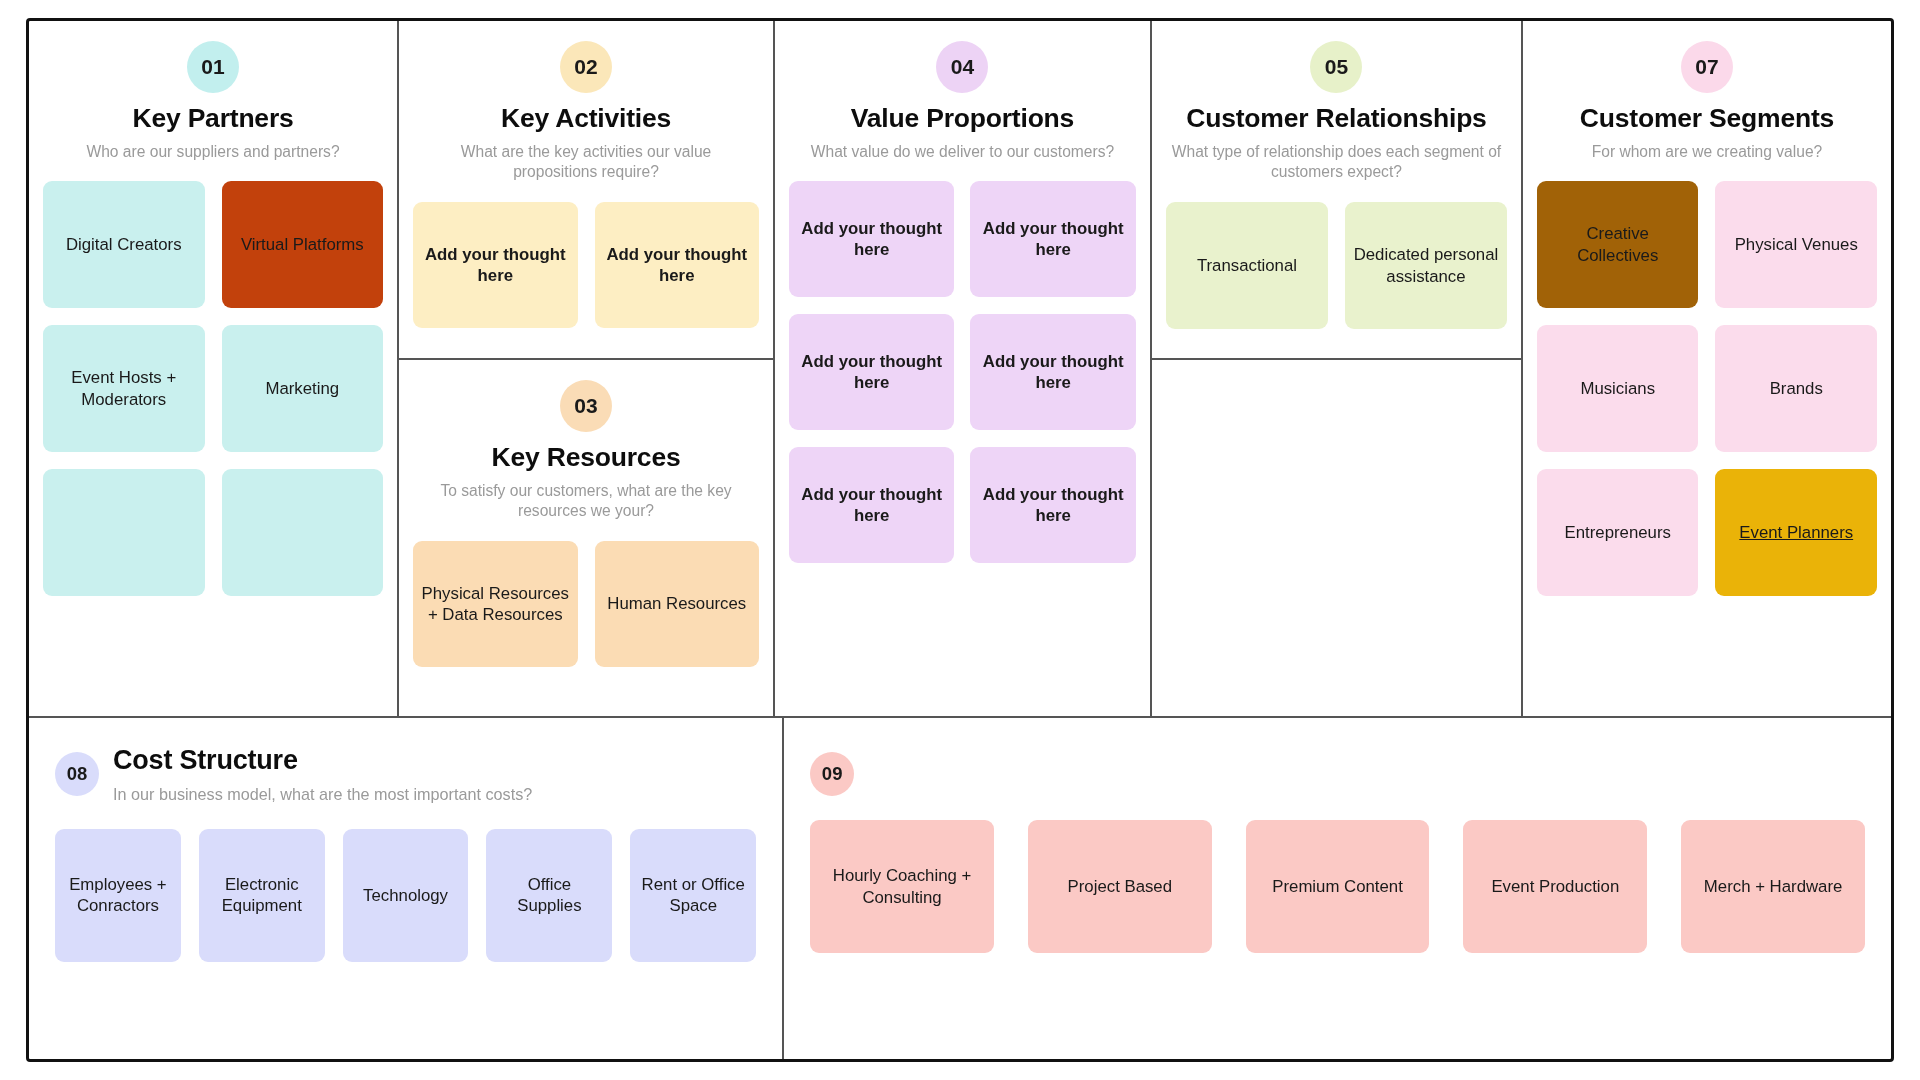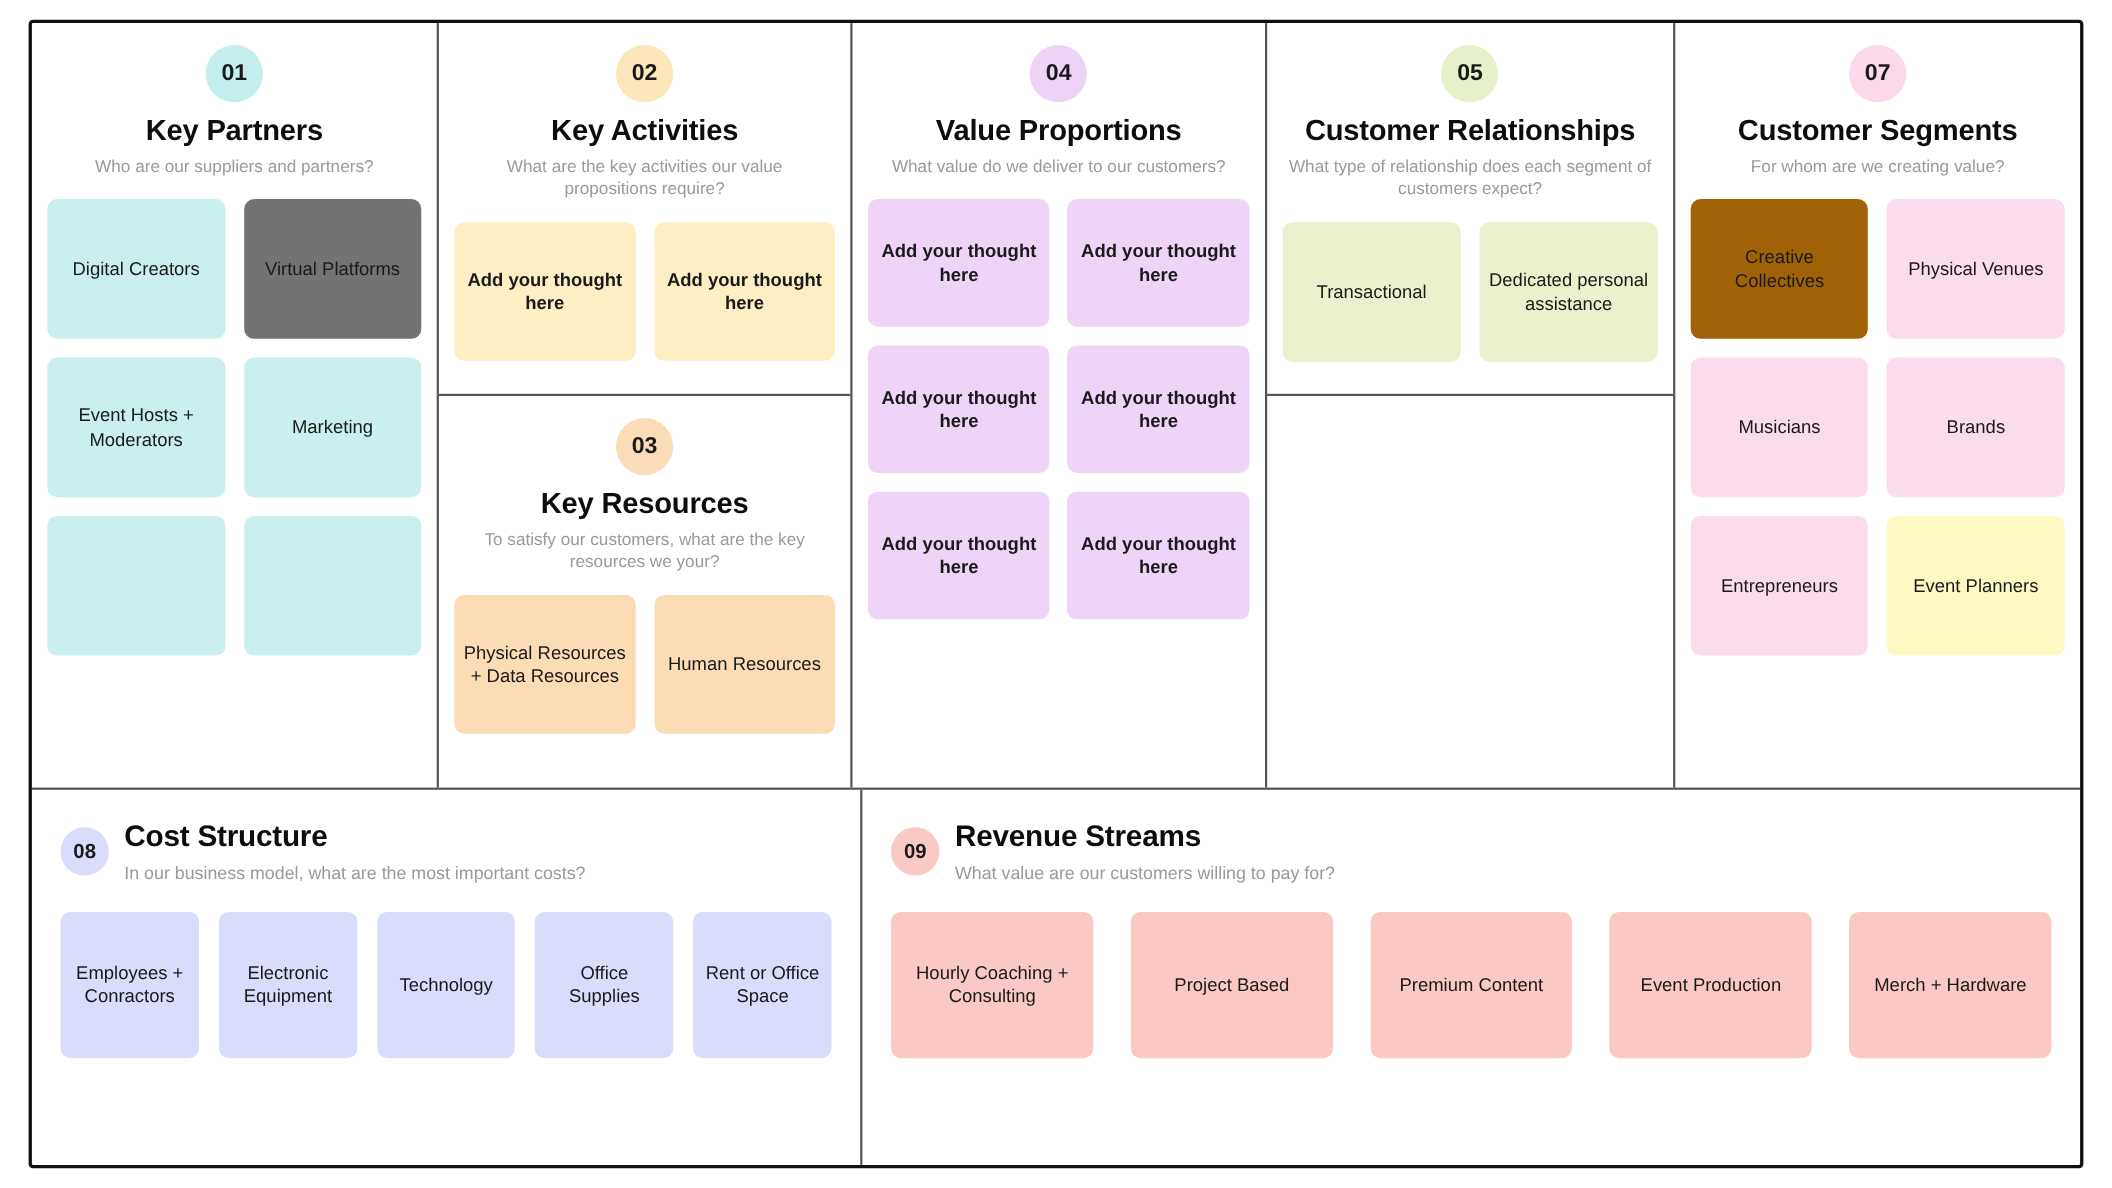--- a/index.html
+++ b/index.html
@@ -199,21 +199,21 @@
 
   <div class="top-row">
 
     <div class="col col-1 col-divider">
       <div class="block">
         <div class="num-badge" style="background: rgb(194, 239, 238);">01</div>
         <div class="block-title">Key Partners</div>
         <div class="block-sub">Who are our suppliers and partners?</div>
         <div class="sticky-grid kpart">
             <div class="sticky" style="background: rgb(201, 240, 238);">Digital Creators</div>
-            <div class="sticky" style="background: #737373;">Virtual Platforms</div>
+            <div class="sticky" style="background: #c2410c;">Virtual Platforms</div>
             <div class="sticky" style="background: rgb(201, 240, 238);">Event Hosts + Moderators</div>
             <div class="sticky" style="background: rgb(201, 240, 238);">Marketing</div>
             <div class="sticky" style="background: rgb(201, 240, 238);"></div>
             <div class="sticky" style="background: rgb(201, 240, 238);"></div>
           </div>
       </div>
     </div>
 
     <div class="col col-2 col-divider">
       <div class="block block-split-top" style="flex:0 0 339px;">
@@ -268,21 +268,21 @@
       <div class="block">
         <div class="num-badge" style="background: rgb(251, 217, 234);">07</div>
         <div class="block-title">Customer Segments</div>
         <div class="block-sub">For whom are we creating value?</div>
         <div class="sticky-grid cseg">
             <div class="sticky" style="background: #a16207;">Creative Collectives</div>
             <div class="sticky" style="background: rgb(251, 220, 236);">Physical Venues</div>
             <div class="sticky" style="background: rgb(251, 220, 236);">Musicians</div>
             <div class="sticky" style="background: rgb(251, 220, 236);">Brands</div>
             <div class="sticky" style="background: rgb(251, 220, 236);">Entrepreneurs</div>
-            <div class="sticky" style="background: #fef9c3;">Event Planners</div>
+            <div class="sticky" style="background: #eab308; text-decoration: underline;">Event Planners</div>
           </div>
       </div>
     </div>
   </div>
 
   <div class="bottom-row">
 
     <div class="bottom-block bottom-cost">
       <div class="bottom-head">
         <div class="num-badge" style="background: rgb(217, 220, 251);">08</div>
@@ -296,24 +296,20 @@
           <div class="sticky" style="background: rgb(217, 220, 251);">Electronic Equipment</div>
           <div class="sticky" style="background: rgb(217, 220, 251);">Technology</div>
           <div class="sticky" style="background: rgb(217, 220, 251);">Office Supplies</div>
           <div class="sticky" style="background: rgb(217, 220, 251);">Rent or Office Space</div>
         </div>
     </div>
 
     <div class="bottom-block bottom-rev">
       <div class="bottom-head">
         <div class="num-badge" style="background: rgb(251, 201, 197);">09</div>
-        <div class="bottom-head-text">
-          <div class="bottom-title">Revenue Streams</div>
-          <div class="bottom-sub">What value are our customers willing to pay for?</div>
-        </div>
       </div>
       <div class="bottom-grid">
           <div class="sticky" style="background: rgb(251, 201, 197);">Hourly Coaching + Consulting</div>
           <div class="sticky" style="background: rgb(251, 201, 197);">Project Based</div>
           <div class="sticky" style="background: rgb(251, 201, 197);">Premium Content</div>
           <div class="sticky" style="background: rgb(251, 201, 197);">Event Production</div>
           <div class="sticky" style="background: rgb(251, 201, 197);">Merch + Hardware</div>
         </div>
     </div>
 

